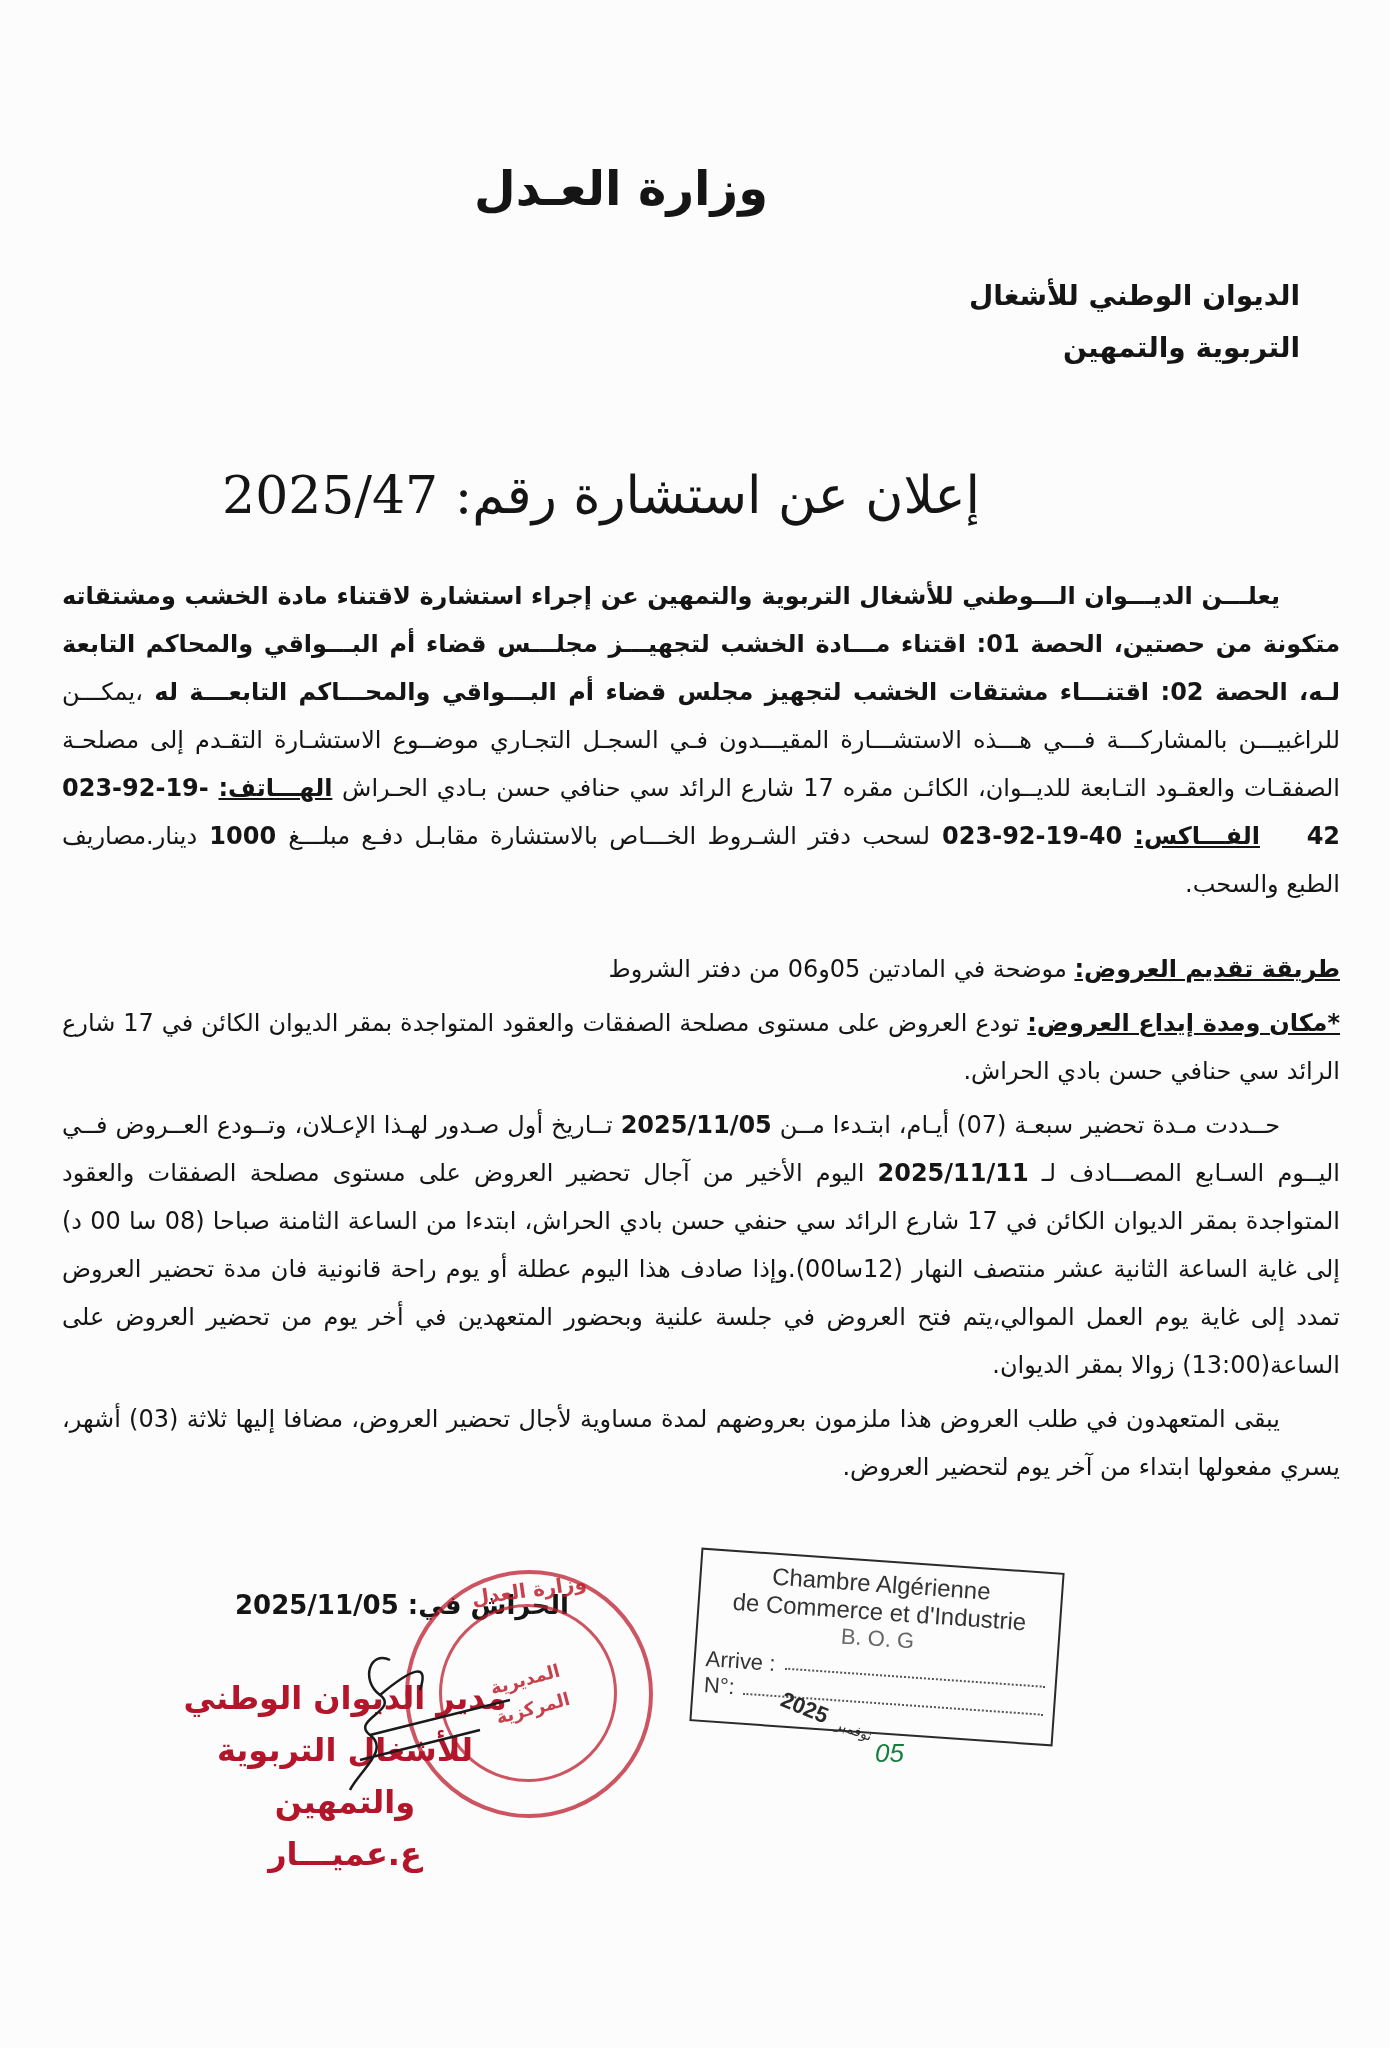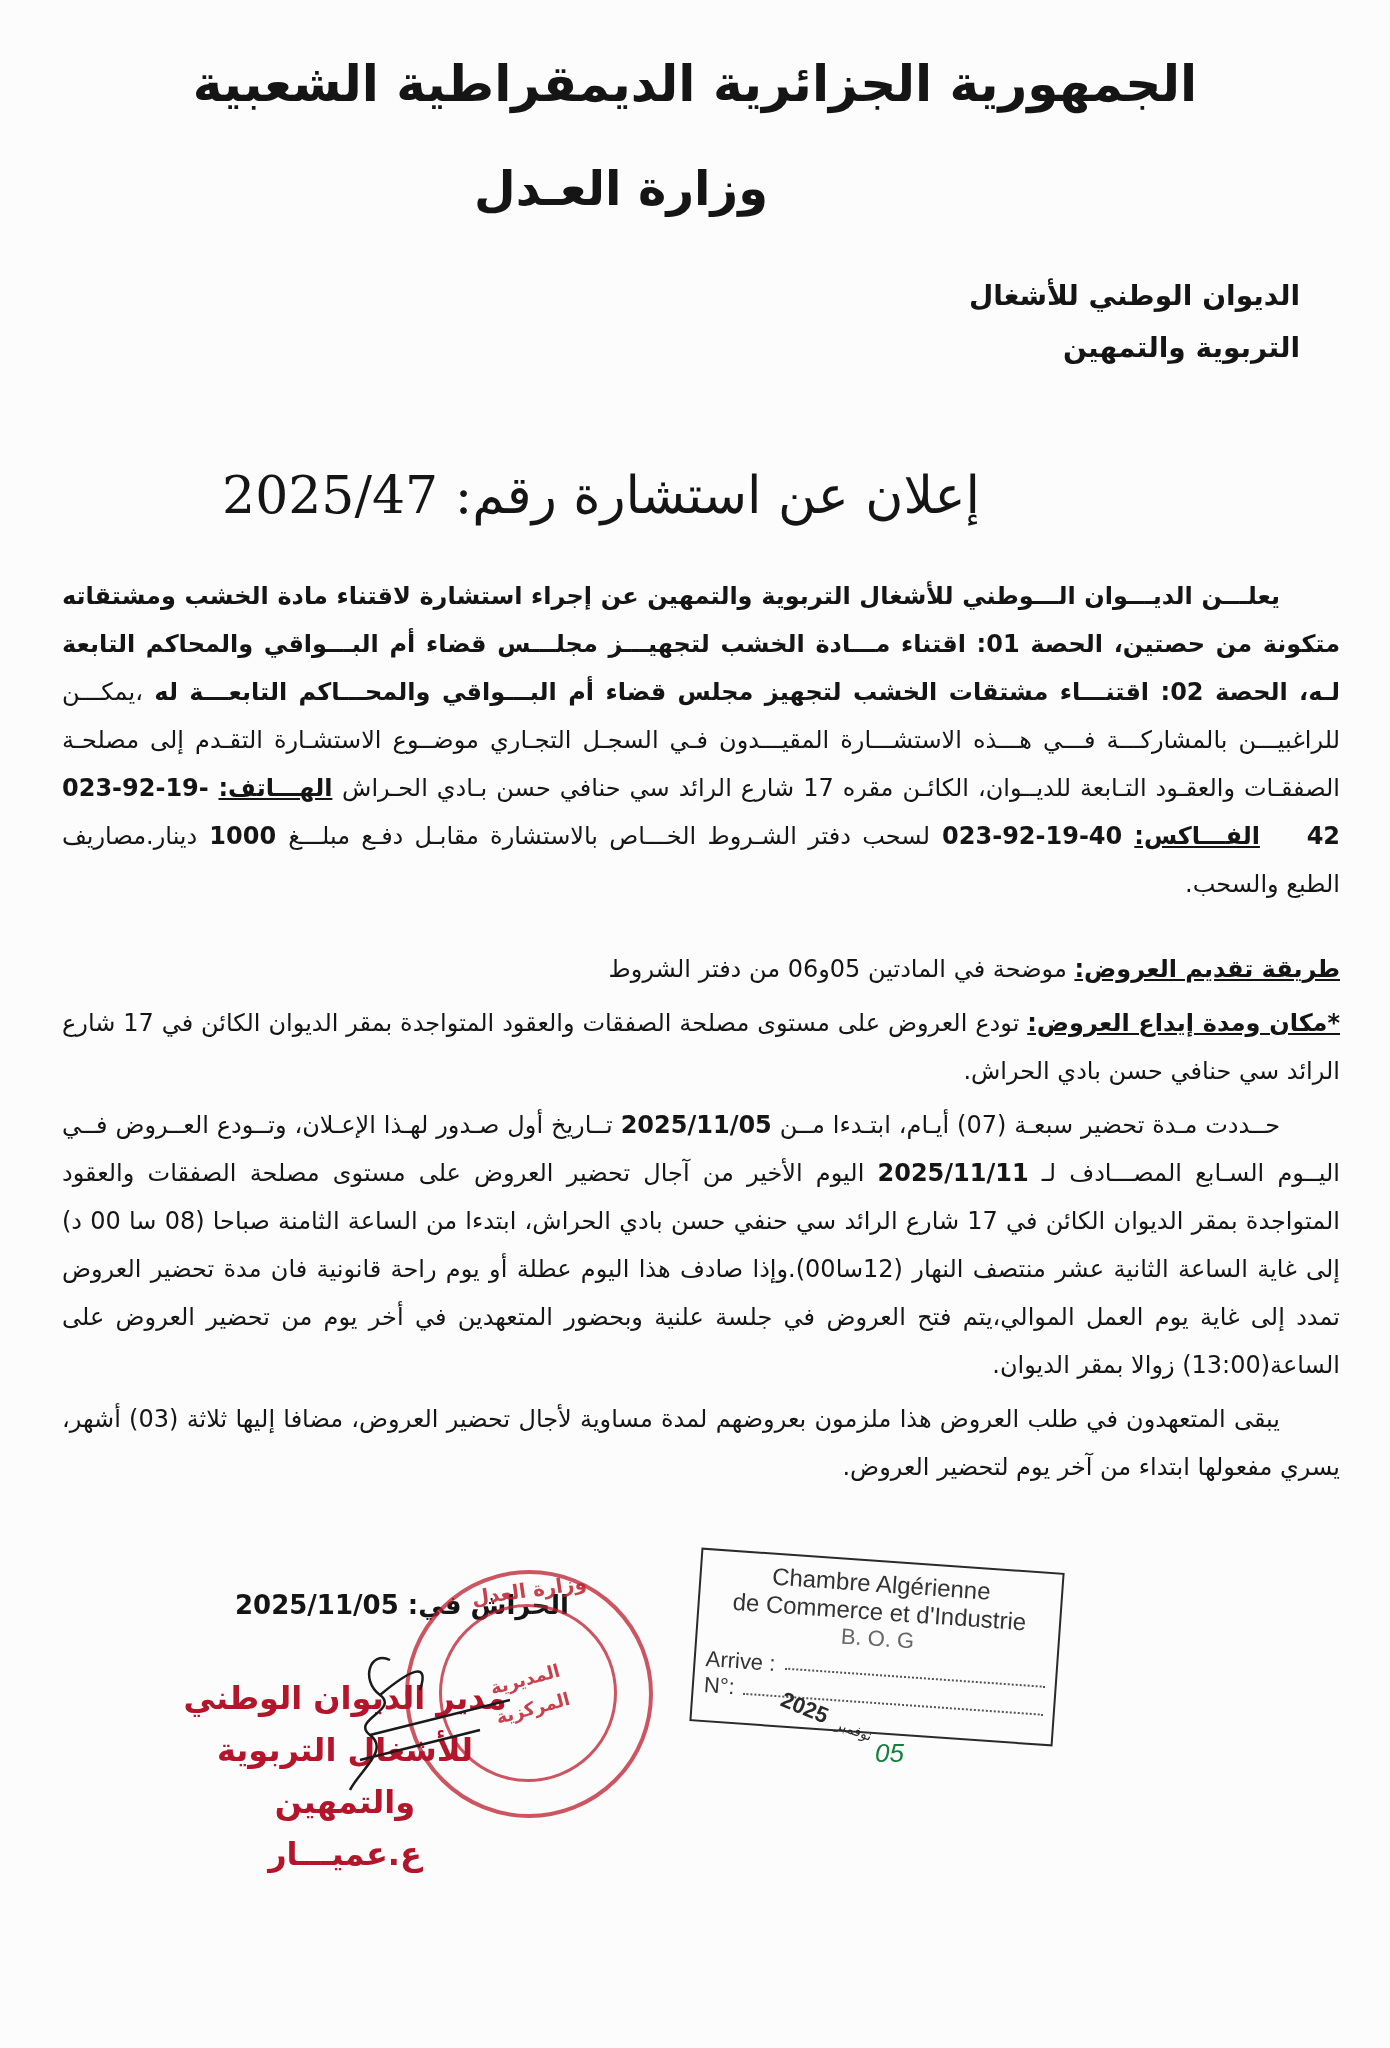--- a/index.html
+++ b/index.html
@@ -96,21 +96,20 @@
   .cci-month {
     position: absolute; top: 1722px; left: 835px;
     font-size: 14px; color: #2a2a2a; transform: rotate(20deg);
   }
 </style>
 </head>
 <body>
 
 <div class="page">
 
-  <div class="hdr1">الجمهورية الجزائرية الديمقراطية الشعبية</div>
   <div class="hdr2">وزارة العـدل</div>
 
   <div class="office">
     <div>الديوان الوطني للأشغال</div>
     <div>التربوية والتمهين</div>
   </div>
 
   <div class="title">
     <span>إعلان عن استشارة رقم:</span>
     <span class="num">2025/47</span>

